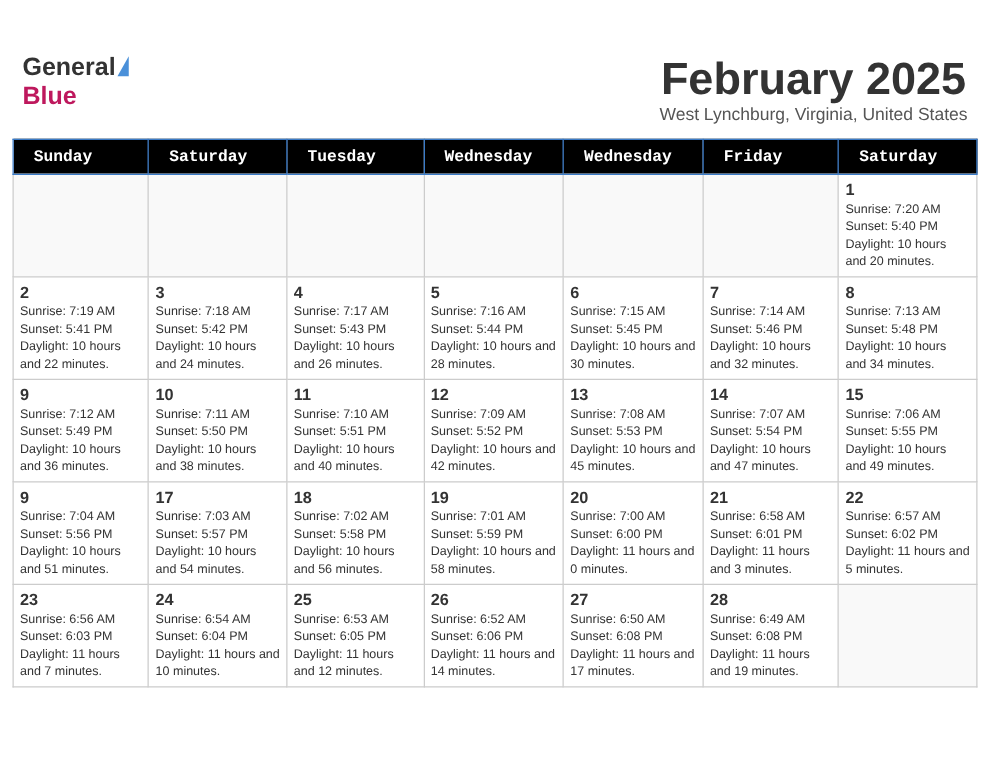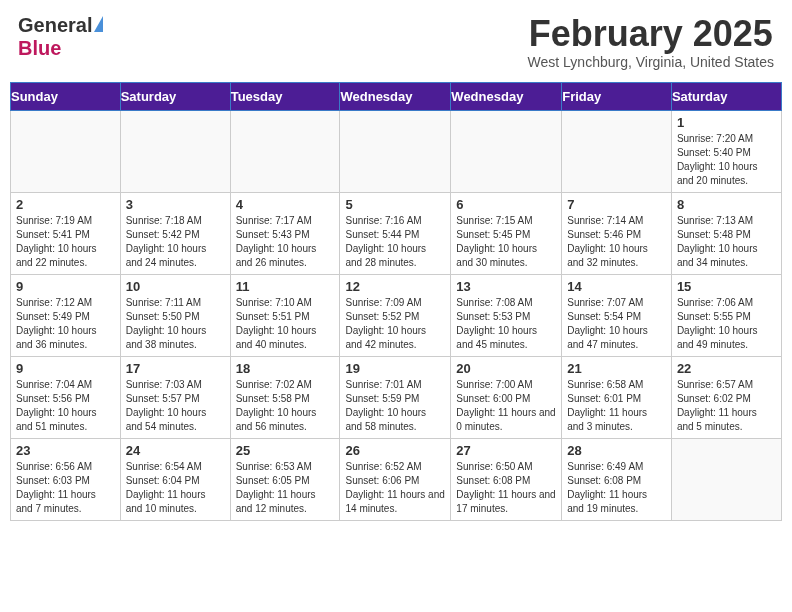--- a/index.html
+++ b/index.html
@@ -9,20 +9,21 @@
       width: 792px;
       min-height: 612px;
       padding: 10px;
     }
     .header {
       display: flex;
       justify-content: space-between;
       align-items: flex-start;
       margin-bottom: 8px;
       padding: 4px 8px;
+      margin-top: 29px;
     }
     .logo {
       display: flex;
       flex-direction: column;
       align-items: flex-start;
     }
     .title-section {
       text-align: center;
     }
     .month-title {
@@ -34,27 +35,28 @@
     .location {
       font-size: 14px;
       color: #555;
     }
     .calendar {
       width: 100%;
       border-collapse: collapse;
       border: 1px solid #ccc;
     }
     .calendar thead tr th {
-      background-color: #4c1d95;
+      background-color: #000000;
       color: #fff;
       font-size: 13px;
       font-weight: bold;
-      padding: 6px 0;
+      padding: 6px 16px;
       border: 1px solid #3a7bc8;
       text-align: left;
+      font-family: Liberation Mono, monospace;
     }
     .calendar tbody tr td {
       border: 1px solid #ccc;
       vertical-align: top;
       padding: 4px 5px;
       width: 113px;
       min-height: 80px;
       font-size: 10px;
       color: #333;
       background: #fff;

